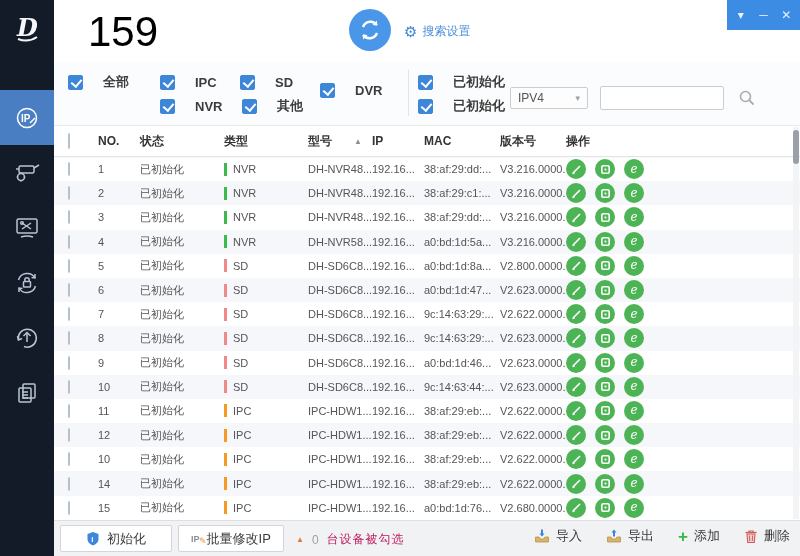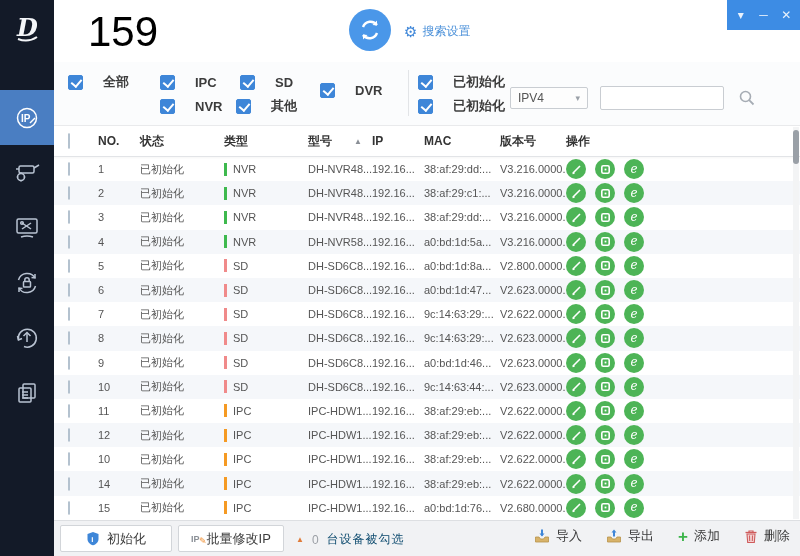--- a/index.html
+++ b/index.html
@@ -67,21 +67,21 @@
   
   .bottombar { position:absolute; left:54px; top:520px; width:746px; height:36px; background:#f1f2f4; border-top:1px solid #dddfe2; }
   .bb-btn { position:absolute; top:4px; height:27px; background:#fff; border:1px solid #d2d5d9; border-radius:2px; display:flex; align-items:center; justify-content:center; gap:7px; font-size:13px; color:#3c3c3c; cursor:pointer; }
   .btn-init { left:6px; width:112px; }
   .btn-batch { left:124px; width:106px; }
   .ip-mini { font-size:9px; font-weight:bold; color:#8a8f96; position:relative; }
   .ip-mini .pencil-mini { position:absolute; right:-7px; bottom:-2px; color:#ef8c2d; font-size:9px; }
   .sel-count { position:absolute; left:242px; top:10px; display:flex; align-items:center; gap:8px; }
   .sel-marker { color:#e07b39; font-size:8px; }
   .sel-num { font-size:12px; color:#9b9fa5; }
-  .sel-label { font-size:12px; color:#0c4a6e; letter-spacing:1px;text-align:center; }
+  .sel-label { font-size:12px; color:#be185d; letter-spacing:1px;text-align:center; }
   .bb-actions { position:absolute; right:10px; top:6px; display:flex; align-items:center; gap:24px; }
   .bb-action { display:flex; align-items:center; gap:6px; font-size:13px; color:#3c3c3c; cursor:pointer; }
   .plus-glyph { color:#3cb54a; font-size:17px; font-weight:bold; line-height:1; }
 </style>
 </head>
 <body>
 
 <div id="app">
 
   <div class="sidebar">
@@ -186,21 +186,21 @@
       <span class="chk-label">SD</span>
     </div>
     <div class="chk-item" style="left:266px;top:20px">
       <span class="chk-box checked"></span>
       <span class="chk-label">DVR</span>
     </div>
     <div class="chk-item" style="left:106px;top:36px">
       <span class="chk-box checked"></span>
       <span class="chk-label">NVR</span>
     </div>
-    <div class="chk-item" style="left:182px;top:36px">
+    <div class="chk-item" style="left:188px;top:36px">
       <span class="chk-box checked"></span>
       <span class="chk-label">其他</span>
     </div>
     <div class="v-divider"></div>
     <div class="chk-item" style="left:364px;top:12px">
       <span class="chk-box checked"></span>
       <span class="chk-label">已初始化</span>
     </div>
     <div class="chk-item" style="left:364px;top:36px">
       <span class="chk-box checked"></span>

